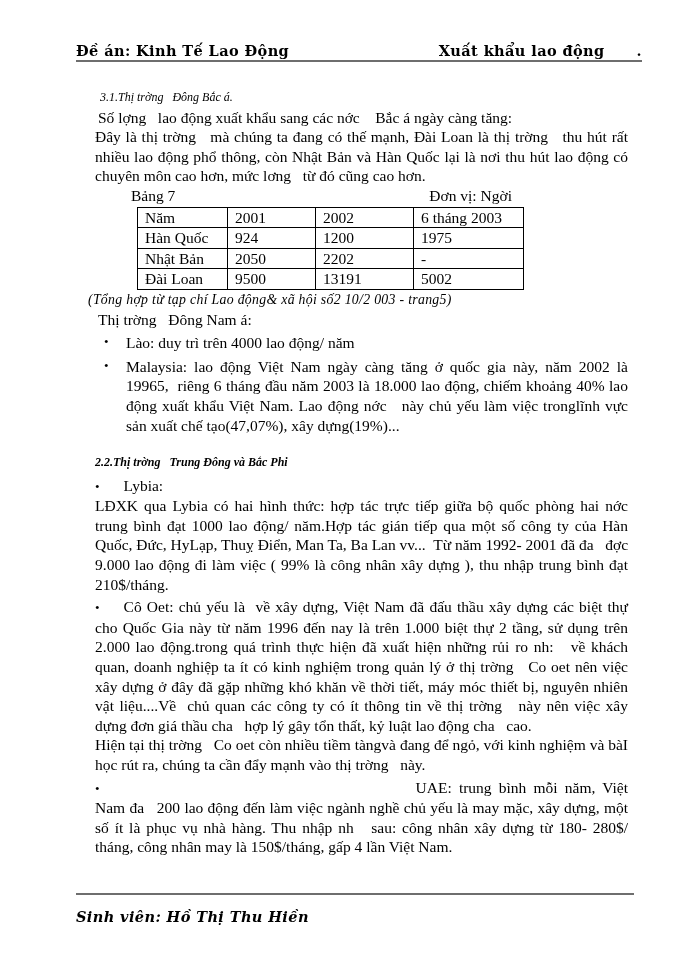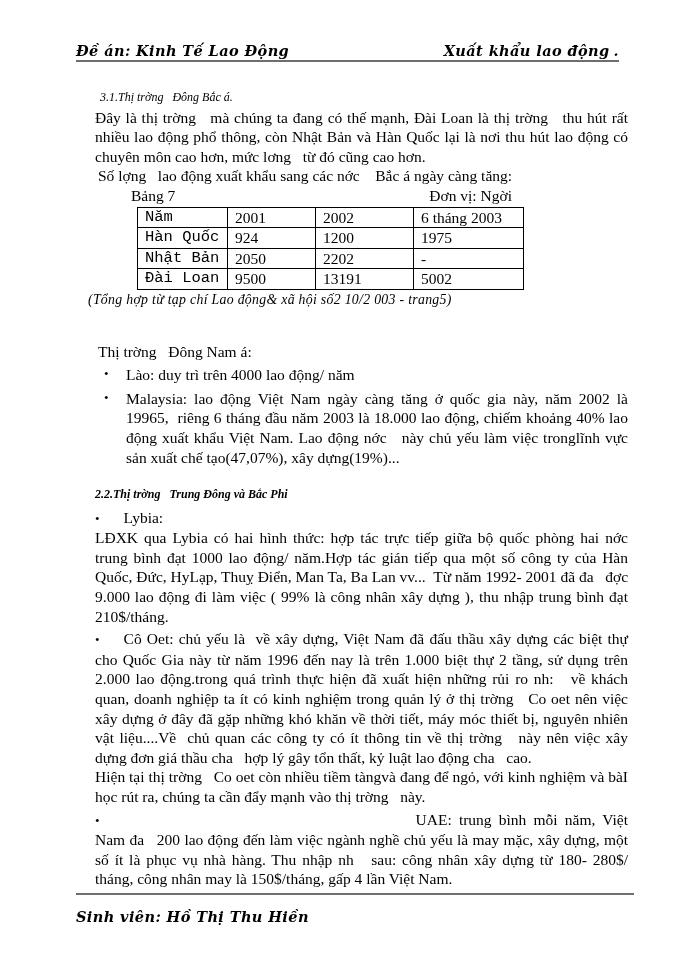--- a/index.html
+++ b/index.html
@@ -3,27 +3,27 @@
 <meta charset="utf-8">
 <style>
   html,body { margin:0; padding:0; background:#e8e8e8; }
   .page {
     position:relative; width:700px; height:960px; margin:0 auto;
     background:#ffffff; color:#000;
     font-family:"Liberation Serif", serif; overflow:hidden;
   }
   
   .hdr {
-    position:absolute; top:42px; left:76px; right:81px;
+    position:absolute; top:42px; left:76px; right:58px;
     display:flex; justify-content:space-between; align-items:flex-end;
     border-bottom:2px solid #6e6e6e; padding-bottom:1px;
-    font-family:"DejaVu Serif", serif; font-style:italic; font-weight:700;
+    font-family:"DejaVu Serif", serif; font-weight:700;
     font-size:14.5px; letter-spacing:0.4px;
   }
-  .hdr .rgt { display:flex; gap:4px;align-items:center; }
+  .hdr .rgt { display:flex; gap:32px;align-items:center; }
   .ftr {
     position:absolute; top:893px; left:76px; right:66px;
     border-top:2px solid #6e6e6e; padding-top:13px;
     font-family:"DejaVu Serif", serif; font-style:italic; font-weight:700;
     font-size:14.5px; letter-spacing:0.4px;
   }
   .main {
     position:absolute; top:88px; left:95px; width:533px;
     font-size:15.5px; line-height:19.6px; text-align:justify;
   }
@@ -31,23 +31,23 @@
   .h-it { margin:0; font-style:italic; white-space:pre-wrap; font-size:12px; }
   .h31 { padding-left:5px; }
   .h22 { margin-top:18px;font-weight:bold; }
   .lead { padding-left:3px; }
   .bang-row { display:flex; justify-content:space-between; padding-left:36px; padding-right:116px;gap:37px; }
   table.xk { border-collapse:collapse; margin-left:42px; margin-top:1px; }
   table.xk td {
     border:1.6px solid #000; height:19px; padding:0 2px 0 7px;
     font-size:15.5px; text-align:left; vertical-align:middle;
   }
-  td.c0 { width:80px;font-family:Liberation Mono, monospace; } td.c1 { width:78px; } td.c2 { width:88px; } td.c3 { width:100px; }
+  td.c0 { width:80px; } td.c1 { width:78px; } td.c2 { width:88px; } td.c3 { width:100px; }
   .caption { margin:0 0 0 -7px; font-style:italic; font-size:13.8px; letter-spacing:0.3px; white-space:pre-wrap; }
-  .se-head { padding-left:3px;margin-top:32px; }
+  .se-head { padding-left:3px; }
   .li-hang { position:relative; padding-left:31px; margin-top:4px; }
   .li-hang .bullet { position:absolute; left:9px; top:-1px; }
   .bullet { font-size:13px; }
   .bi { margin-top:3px; }
   .gap8  { display:inline-block; width:9px; }
   .gap22 { display:inline-block; width:24px; }
   .uae-gap { display:inline-block; width:316px; }
 </style>
 </head>
 <body>
@@ -59,23 +59,23 @@
     <span class="rgt">
         <span>Xuất khẩu lao động</span>
         <span>.</span>
       </span>
   </div>
 
   <div class="main">
 
     <p class="h-it h31">3.1.Thị trờng   Đông Bắc á.</p>
 
+    <p class="para lead">Số lợng   lao động xuất khẩu sang các nớc    Bắc á ngày càng tăng:</p>
+
     <p class="para">Đây là thị trờng   mà chúng ta đang có thế mạnh, Đài Loan là thị trờng   thu hút rất nhiều lao động phổ thông, còn Nhật Bản và Hàn Quốc lại là nơi thu hút lao động có chuyên môn cao hơn, mức lơng   từ đó cũng cao hơn.</p>
-
-    <p class="para lead">Số lợng   lao động xuất khẩu sang các nớc    Bắc á ngày càng tăng:</p>
 
     <div class="bang-row">
       <span>Bảng 7</span>
       <span>Đơn vị: Ngời</span>
     </div>
 
     <table class="xk">
       <tbody>
           <tr>
         <td class="c0">Năm</td>

